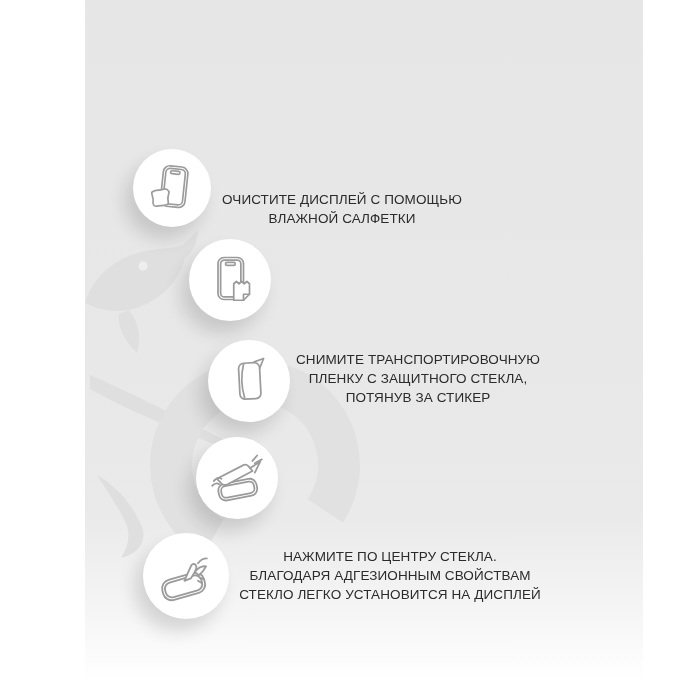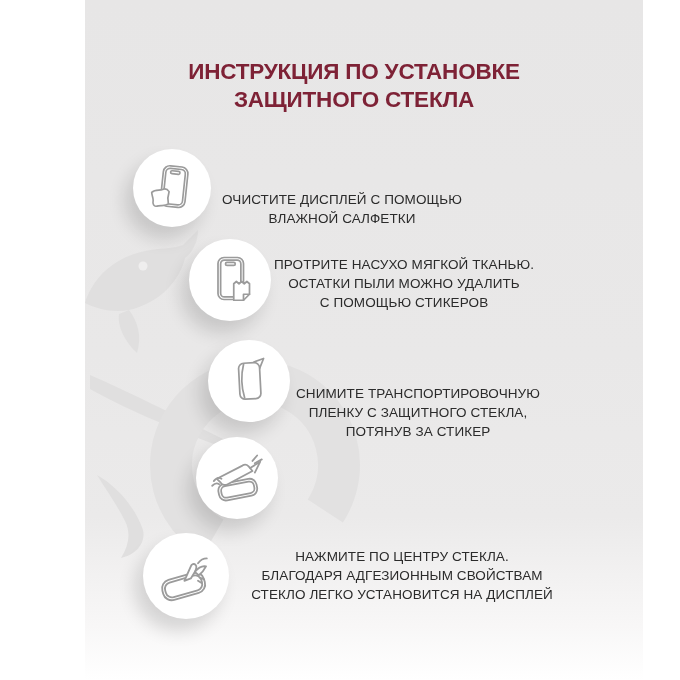--- a/index.html
+++ b/index.html
@@ -30,44 +30,42 @@
   .icon{stroke:#9b9b9b;fill:none;stroke-width:2.3;stroke-linecap:round;stroke-linejoin:round;}
   .icon .fillw{fill:#ffffff;}
   
   .c1{left:133px;top:149px;width:78px;height:78px;}
   .c2{left:189px;top:239px;width:82px;height:82px;}
   .c3{left:208px;top:340px;width:82px;height:82px;}
   .c4{left:196px;top:437px;width:82px;height:82px;}
   .c5{left:143px;top:533px;width:86px;height:86px;}
   .t1{left:342px;top:209px;}
   .t2{left:404px;top:283px;}
-  .t3{left:418px;top:378px;margin-top:34px;}
+  .t3{left:418px;top:378px;}
   .t4{left:411px;top:480px;}
-  .t5{left:390px;top:575px;margin-left:12px;}
+  .t5{left:390px;top:575px;}
 </style>
 </head>
 <body>
 
 <div class="canvas">
 
   <div class="panel"></div>
 
   <svg class="watermark" width="340" height="430" viewBox="0 0 340 430">
     <g fill="#e0dfdf" stroke="none">
       <path d="M0,78 C8,52 30,32 60,26 C75,23 88,24 98,20 L113,5 C113,16 108,27 100,33 C94,58 72,79 44,85 C28,88 12,84 0,78 Z"></path>
       <path d="M44,85 C53,97 57,111 52,128 C40,117 32,101 34,89 Z"></path>
       <path d="M5,150 C40,165 90,190 138,214 C145,218 142,225 134,221 C85,203 35,181 5,164 Z"></path>
       <path d="M12,250 C30,260 50,281 58,305 C61,318 51,330 36,333 C44,320 46,308 40,296 C32,280 20,263 12,250 Z"></path>
     </g>
     <circle cx="58" cy="41" r="4.5" fill="#efeeee"></circle>
     <circle cx="170" cy="240" r="84" fill="none" stroke="#e2e1e1" stroke-width="42" stroke-dasharray="400 128" transform="rotate(120 170 240)"></circle>
   </svg>
 
-  <div class="title">ИНСТРУКЦИЯ ПО УСТАНОВКЕ
-ЗАЩИТНОГО СТЕКЛА</div>
 
   <div class="step-circle c1">
     <svg class="icon" width="58" height="58" viewBox="0 0 80 80">
       <g transform="rotate(6 42 38)">
         <rect class="fillw" x="26" y="10" width="34" height="56" rx="9"></rect>
         <rect x="29.5" y="13.5" width="27" height="49" rx="6"></rect>
         <rect x="36" y="16.5" width="13" height="4" rx="2"></rect>
       </g>
       <path class="fillw" d="M12,46 C17,41 23,44 27,42 C31,40 34,42 36,45 C34,51 34,57 35,62 C30,66 24,63 19,65 C15,66 13,62 14,57 C14,53 12,50 12,46 Z"></path>
     </svg>
@@ -77,23 +75,20 @@
 
   <div class="step-circle c2">
     <svg class="icon" width="60" height="60" viewBox="0 0 80 80">
       <rect class="fillw" x="24" y="10" width="34" height="56" rx="8"></rect>
       <rect x="27.5" y="13.5" width="27" height="49" rx="5"></rect>
       <rect x="34" y="16.5" width="13" height="4" rx="2"></rect>
       <path class="fillw" d="M45,45 l3.5,-3 3.5,3 3.5,-3 3.5,3 3.5,-3 3.5,3 V59 l-8,8 H45 Z"></path>
       <path d="M66,59 L58,59 L58,67"></path>
     </svg>
   </div>
-  <div class="step-text t2">ПРОТРИТЕ НАСУХО МЯГКОЙ ТКАНЬЮ.
-ОСТАТКИ ПЫЛИ МОЖНО УДАЛИТЬ
-С ПОМОЩЬЮ СТИКЕРОВ</div>
 
   <div class="step-circle c3">
     <svg class="icon" width="60" height="60" viewBox="0 0 80 80">
       <g transform="rotate(-3 40 40)">
         <path class="fillw" d="M48,15 L61,11 L55,24"></path>
         <rect class="fillw" x="27" y="16" width="28" height="48" rx="7"></rect>
         <path d="M34,17 C29.5,32 29.5,48 33,62"></path>
       </g>
     </svg>
   </div>

